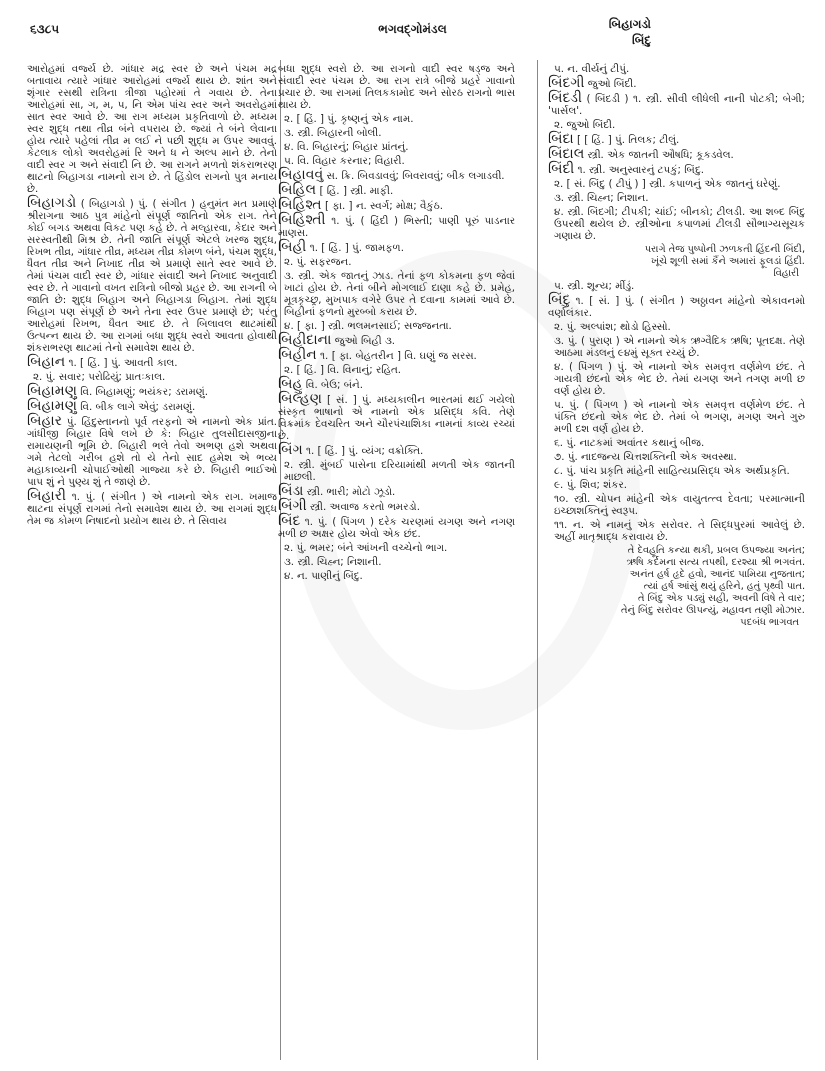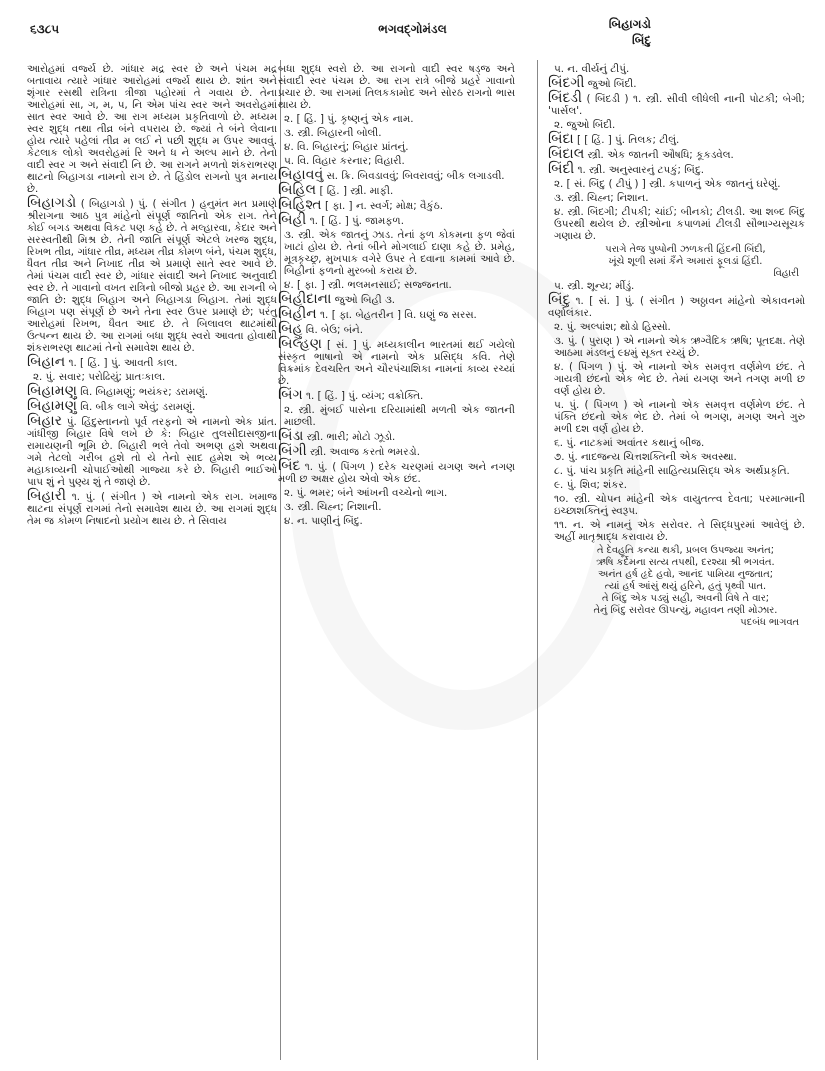--- a/index.html
+++ b/index.html
@@ -16,21 +16,21 @@
     position: absolute; top: 62px; font-size: 10.3px; line-height: 12px; text-align: justify;
   }
   .col1 { left: 27px; width: 250px; }
   .col2 { left: 278px; width: 237px; }
   .col3 { left: 548px; width: 257px; }
   .divider { position: absolute; top: 60px; width: 1px; height: 1000px; background: #888; }
   .d1 { left: 280px; } .d2 { left: 537px; }
   .entry { margin: 0 0 2px 0; }
   .hw { font-weight: normal; font-size: 14px; margin-top: 34px; }
   .sub { padding-left: 6px; }
-  .verse { padding-left: 18px; font-size: 9.8px; text-align: center; }
+  .verse { padding-left: 18px; font-size: 9.8px; text-align: right; }
   .attrib { text-align: right; padding-right: 6px; font-size: 9.8px; }
   .watermark {
     position: absolute; left: 290px; top: 250px; width: 270px; height: 400px;
     border: 40px solid rgba(0,0,0,0.035); border-radius: 50%; pointer-events: none;
   }
 </style>
 </head>
 <body>
 
 <div class="header">
@@ -59,25 +59,28 @@
   </div>
 <div class="col col2">
     <div class="entry">બધા શુદ્ધ સ્વરો છે. આ રાગનો વાદી સ્વર ષડ્જ અને સંવાદી સ્વર પંચમ છે. આ રાગ રાત્રે બીજે પ્રહરે ગાવાનો પ્રચાર છે. આ રાગમાં તિલકકામોદ અને સોરઠ રાગનો ભાસ થાય છે.</div>
     <div class="entry sub">૨. [ હિં. ] પું. કૃષ્ણનું એક નામ.</div>
     <div class="entry sub">૩. સ્ત્રી. બિહારની બોલી.</div>
     <div class="entry sub">૪. વિ. બિહારનું; બિહાર પ્રાંતનું.</div>
     <div class="entry sub">૫. વિ. વિહાર કરનાર; વિહારી.</div>
     <div class="entry"><span class="hw">બિહાવવું</span> <span>સ. ક્રિ. બિવડાવવું; બિવરાવવું; બીક લગાડવી.</span></div>
     <div class="entry"><span class="hw">બિહિલ</span> <span>[ હિં. ] સ્ત્રી. માફી.</span></div>
     <div class="entry"><span class="hw">બિહિશ્ત</span> <span>[ ફા. ] ન. સ્વર્ગ; મોક્ષ; વૈકુંઠ.</span></div>
+    <div class="entry"><span class="hw">બિહિશ્તી</span> <span>૧. પું. ( હિંદી ) ભિસ્તી; પાણી પૂરું પાડનાર માણસ.</span></div>
     <div class="entry"><span class="hw">બિહી</span> <span>૧. [ હિં. ] પું. જામફળ.</span></div>
+    <div class="entry sub">૨. પું. સફરજન.</div>
     <div class="entry sub">૩. સ્ત્રી. એક જાતનું ઝાડ. તેનાં ફળ કોકમના ફળ જેવાં ખાટાં હોય છે. તેનાં બીને મોગલાઈ દાણા કહે છે. પ્રમેહ, મૂત્રકૃચ્છ્ર, મુખપાક વગેરે ઉપર તે દવાના કામમાં આવે છે. બિહીનાં ફળનો મુરબ્બો કરાય છે.</div>
     <div class="entry sub">૪. [ ફા. ] સ્ત્રી. ભલમનસાઈ; સજ્જનતા.</div>
     <div class="entry"><span class="hw">બિહીદાના</span> <span>જુઓ બિહી ૩.</span></div>
     <div class="entry"><span class="hw">બિહીન</span> <span>૧. [ ફા. બેહતરીન ] વિ. ઘણું જ સરસ.</span></div>
+    <div class="entry sub">૨. [ હિં. ] વિ. વિનાનું; રહિત.</div>
     <div class="entry"><span class="hw">બિહુ</span> <span>વિ. બેઉ; બંને.</span></div>
     <div class="entry"><span class="hw">બિલ્હણ</span> <span>[ સં. ] પું. મધ્યકાલીન ભારતમાં થઈ ગયેલો સંસ્કૃત ભાષાનો એ નામનો એક પ્રસિદ્ધ કવિ. તેણે વિક્રમાંક દેવચરિત અને ચૌરપંચાશિકા નામનાં કાવ્ય રચ્યાં છે.</span></div>
     <div class="entry"><span class="hw">બિંગ</span> <span>૧. [ હિં. ] પું. વ્યંગ; વક્રોક્તિ.</span></div>
     <div class="entry sub">૨. સ્ત્રી. મુંબઈ પાસેના દરિયામાંથી મળતી એક જાતની માછલી.</div>
     <div class="entry"><span class="hw">બિંડા</span> <span>સ્ત્રી. ભારી; મોટો ઝૂડો.</span></div>
     <div class="entry"><span class="hw">બિંગી</span> <span>સ્ત્રી. અવાજ કરતો ભમરડો.</span></div>
     <div class="entry"><span class="hw">બિંદ</span> <span>૧. પું. ( પિંગળ ) દરેક ચરણમાં યગણ અને નગણ મળી છ અક્ષર હોય એવો એક છંદ.</span></div>
     <div class="entry sub">૨. પું. ભમર; બંને આંખની વચ્ચેનો ભાગ.</div>
     <div class="entry sub">૩. સ્ત્રી. ચિહ્ન; નિશાની.</div>
     <div class="entry sub">૪. ન. પાણીનું બિંદુ.</div>

